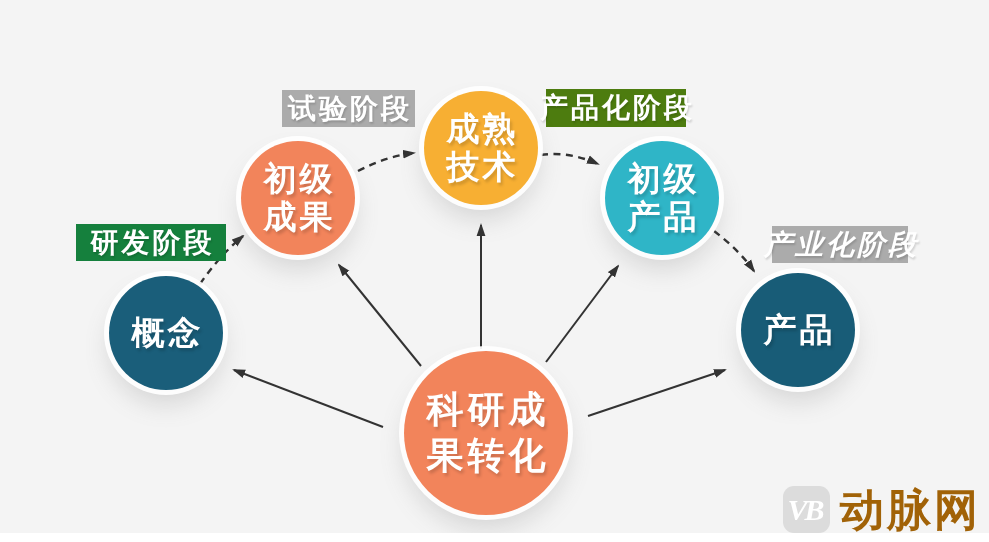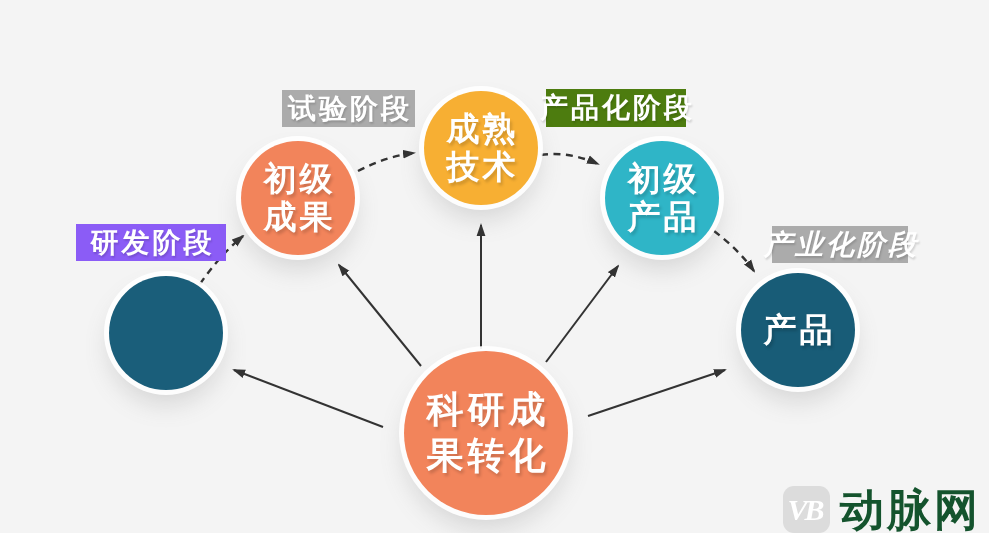--- a/index.html
+++ b/index.html
@@ -120,31 +120,32 @@
         <line x1="546" y1="362" x2="618" y2="266" stroke="#333333" stroke-width="2" marker-end="url(#arrow-head)"></line>
         <line x1="588" y1="416" x2="725" y2="370" stroke="#333333" stroke-width="2" marker-end="url(#arrow-head)"></line>
         <path d="M 200 284 Q 219 256 243 236" fill="none" stroke="#333333" stroke-width="2.4" stroke-dasharray="7 5.5" marker-end="url(#arrow-head)"></path>
         <path d="M 358 171 Q 387 156 414 153" fill="none" stroke="#333333" stroke-width="2.4" stroke-dasharray="7 5.5" marker-end="url(#arrow-head)"></path>
         <path d="M 541 155 Q 569 151 598 164" fill="none" stroke="#333333" stroke-width="2.4" stroke-dasharray="7 5.5" marker-end="url(#arrow-head)"></path>
         <path d="M 714 231 Q 739 250 754 271" fill="none" stroke="#333333" stroke-width="2.4" stroke-dasharray="7 5.5" marker-end="url(#arrow-head)"></path>
       </g>
   </svg>
 
   <div id="labels-layer">
-      <div class="stage-label" style="left: 76px; top: 224px; width: 150px; height: 37px; background: #8b5cf6; color: rgb(255, 255, 255);">研发阶段</div>
+      <div class="stage-label" style="left: 76px; top: 224px; width: 150px; height: 37px; background: #15803d; color: rgb(255, 255, 255);">研发阶段</div>
       <div class="stage-label" style="left: 282px; top: 90px; width: 133px; height: 37px; background: rgb(171, 171, 171); color: rgb(255, 255, 255);">试验阶段</div>
       <div class="stage-label" style="left: 546px; top: 89px; width: 140px; height: 38px; background: #4d7c0f; color: rgb(255, 255, 255);">产品化阶段</div>
       <div class="stage-label" style="left: 772px; top: 226px; width: 136px; height: 37px; background: rgb(171, 171, 171); color: rgb(255, 255, 255); font-style: italic;">产业化阶段</div>
     </div>
   <div id="nodes-layer">
       <div class="node hub" style="left: 404px; top: 351px; width: 164px; height: 164px; background: rgb(242, 132, 91);">
         <span class="line">科研成</span>
         <span class="line">果转化</span>
       </div>
       <div class="node" style="left: 109px; top: 276px; width: 114px; height: 114px; background: rgb(26, 94, 122);">
+        <span class="line">概念</span>
       </div>
       <div class="node" style="left: 241px; top: 141px; width: 114px; height: 114px; background: rgb(242, 132, 91);">
         <span class="line">初级</span>
         <span class="line">成果</span>
       </div>
       <div class="node" style="left: 424px; top: 91px; width: 114px; height: 114px; background: rgb(247, 175, 51);">
         <span class="line">成熟</span>
         <span class="line">技术</span>
       </div>
       <div class="node" style="left: 605px; top: 141px; width: 114px; height: 114px; background: rgb(47, 181, 199);">
@@ -153,17 +154,17 @@
       </div>
       <div class="node" style="left: 741px; top: 273px; width: 114px; height: 114px; background: rgb(24, 92, 119);">
         <span class="line">产品</span>
       </div>
     </div>
 
   <div class="watermark">
     <div class="wm-logo" id="wm-logo" style="background: rgb(220, 220, 220);">
       <span>VB</span>
     </div>
-    <div class="wm-text" id="wm-text" style="color: #14532d;">动脉网</div>
+    <div class="wm-text" id="wm-text" style="color: #a16207;">动脉网</div>
   </div>
 
   <div class="bottom-strip"></div>
 </div>
 
 </body></html>

